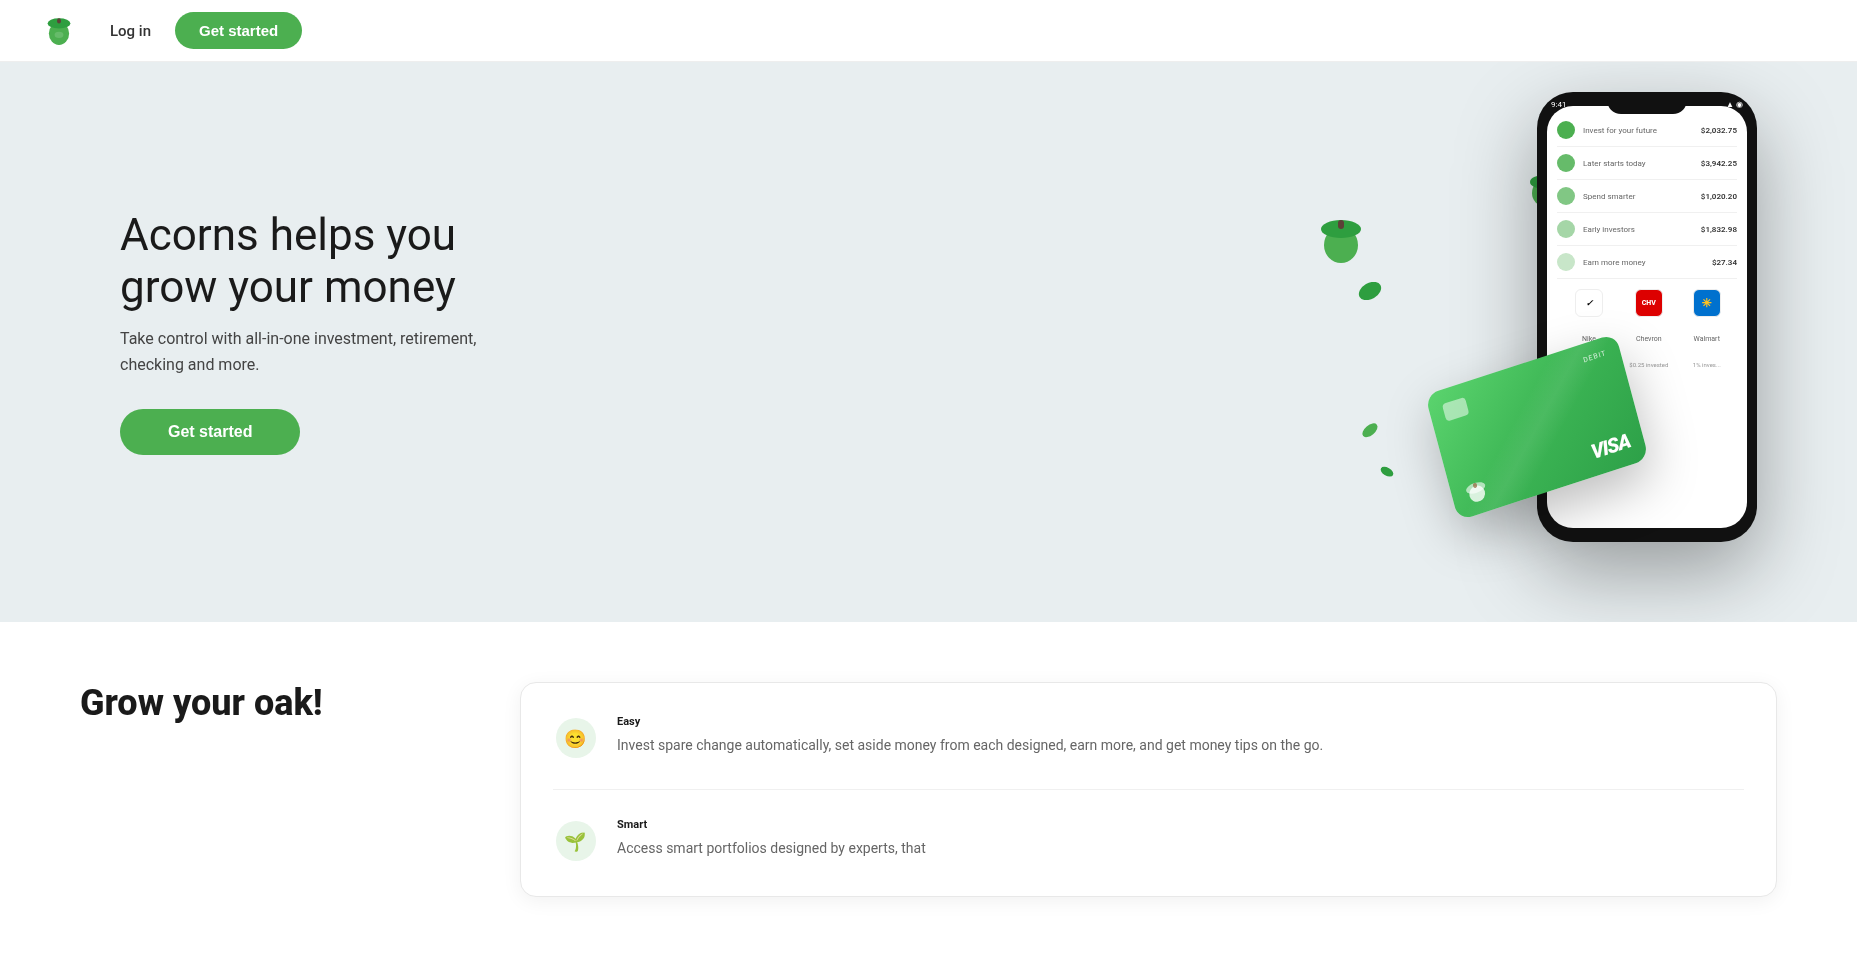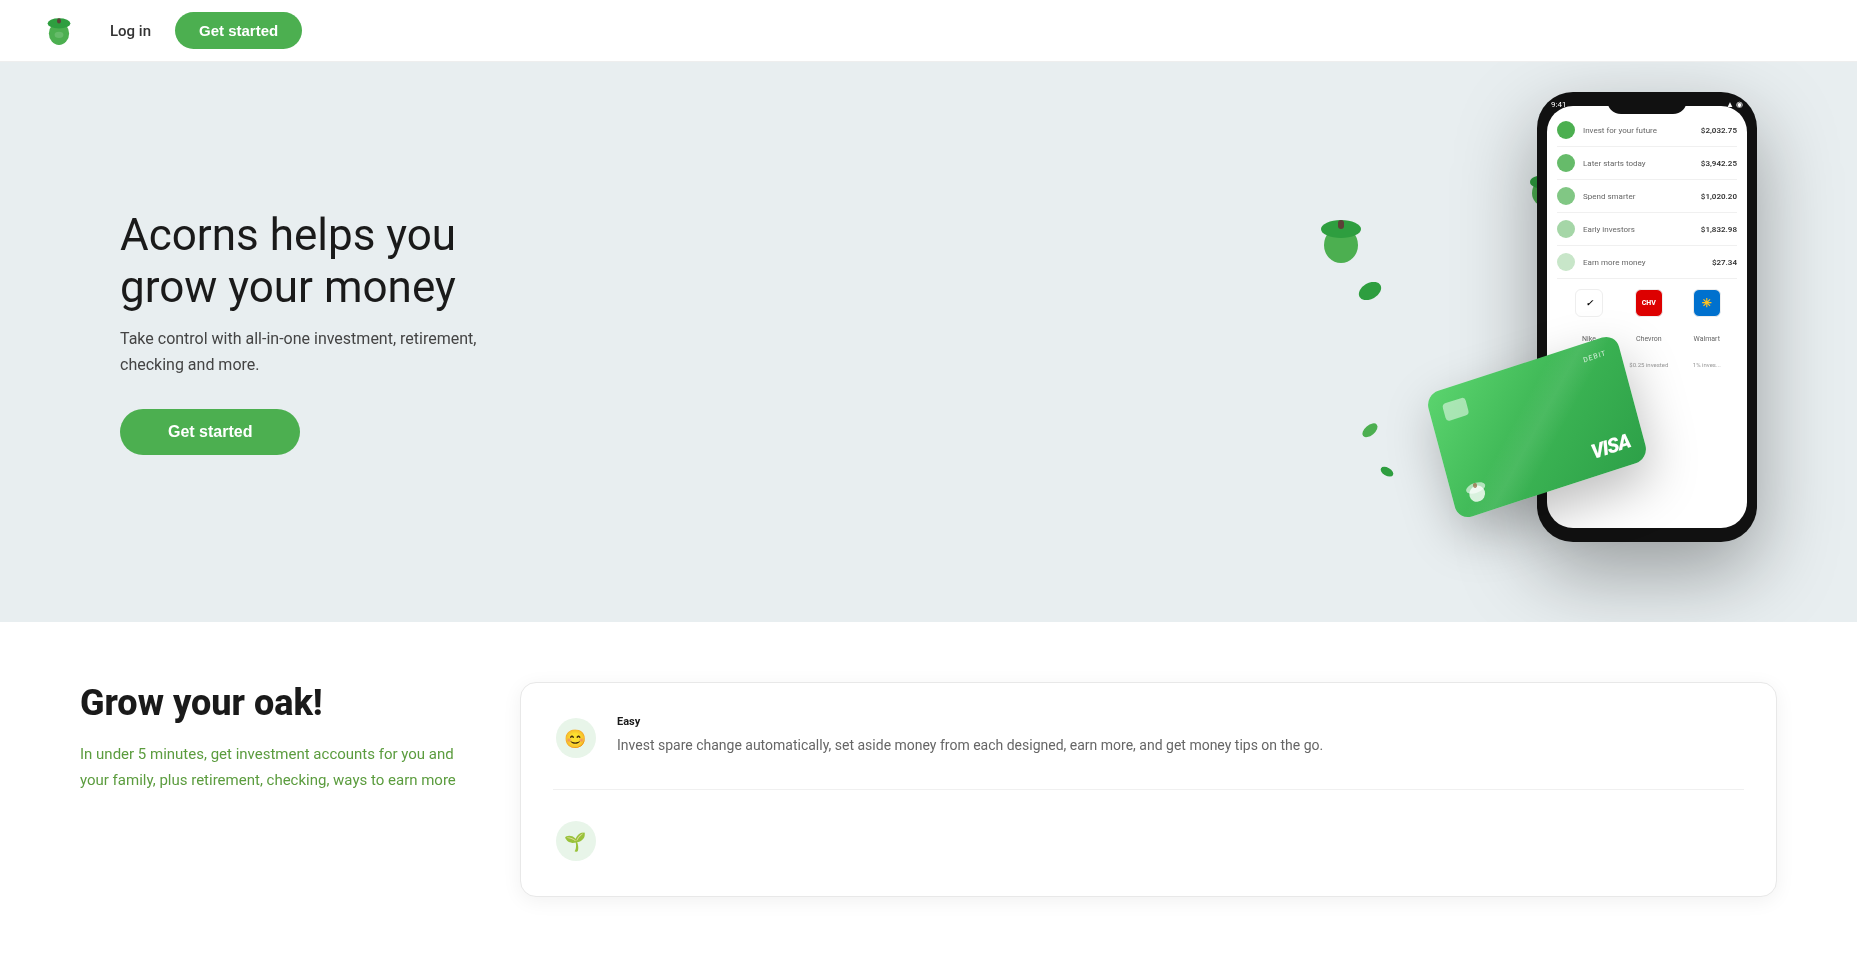--- a/index.html
+++ b/index.html
@@ -517,31 +517,34 @@
         <rect x="9" y="3" width="4" height="5" rx="2" fill="rgba(150,100,60,0.7)"></rect>
       </svg>
     </div>
   </div>
 
 </section>
 
 <section class="below-hero">
   <div class="grow-oak">
     <h2>Grow your oak!</h2>
-    <p>In under 5 minutes, get investment accounts for you and your family, plus retirement, checking, ways to earn more</p>
   </div>
   <div class="features-card">
     <div class="feature-item">
       <div class="feature-icon-wrap">
         <div class="feature-icon-circle">😊</div>
       </div>
       <div class="feature-text">
         <h3>Easy</h3>
         <p>Invest spare change automatically, set aside money from each designed, earn more, and get money tips on the go.</p>
       </div>
     </div>
     <div class="feature-item">
       <div class="feature-icon-wrap">
         <div class="feature-icon-circle">🌱</div>
       </div>
+      <div class="feature-text">
+        <h3>Smart</h3>
+        <p>Access smart portfolios designed by experts, that</p>
+      </div>
     </div>
   </div>
 </section>
 
 </body></html>

